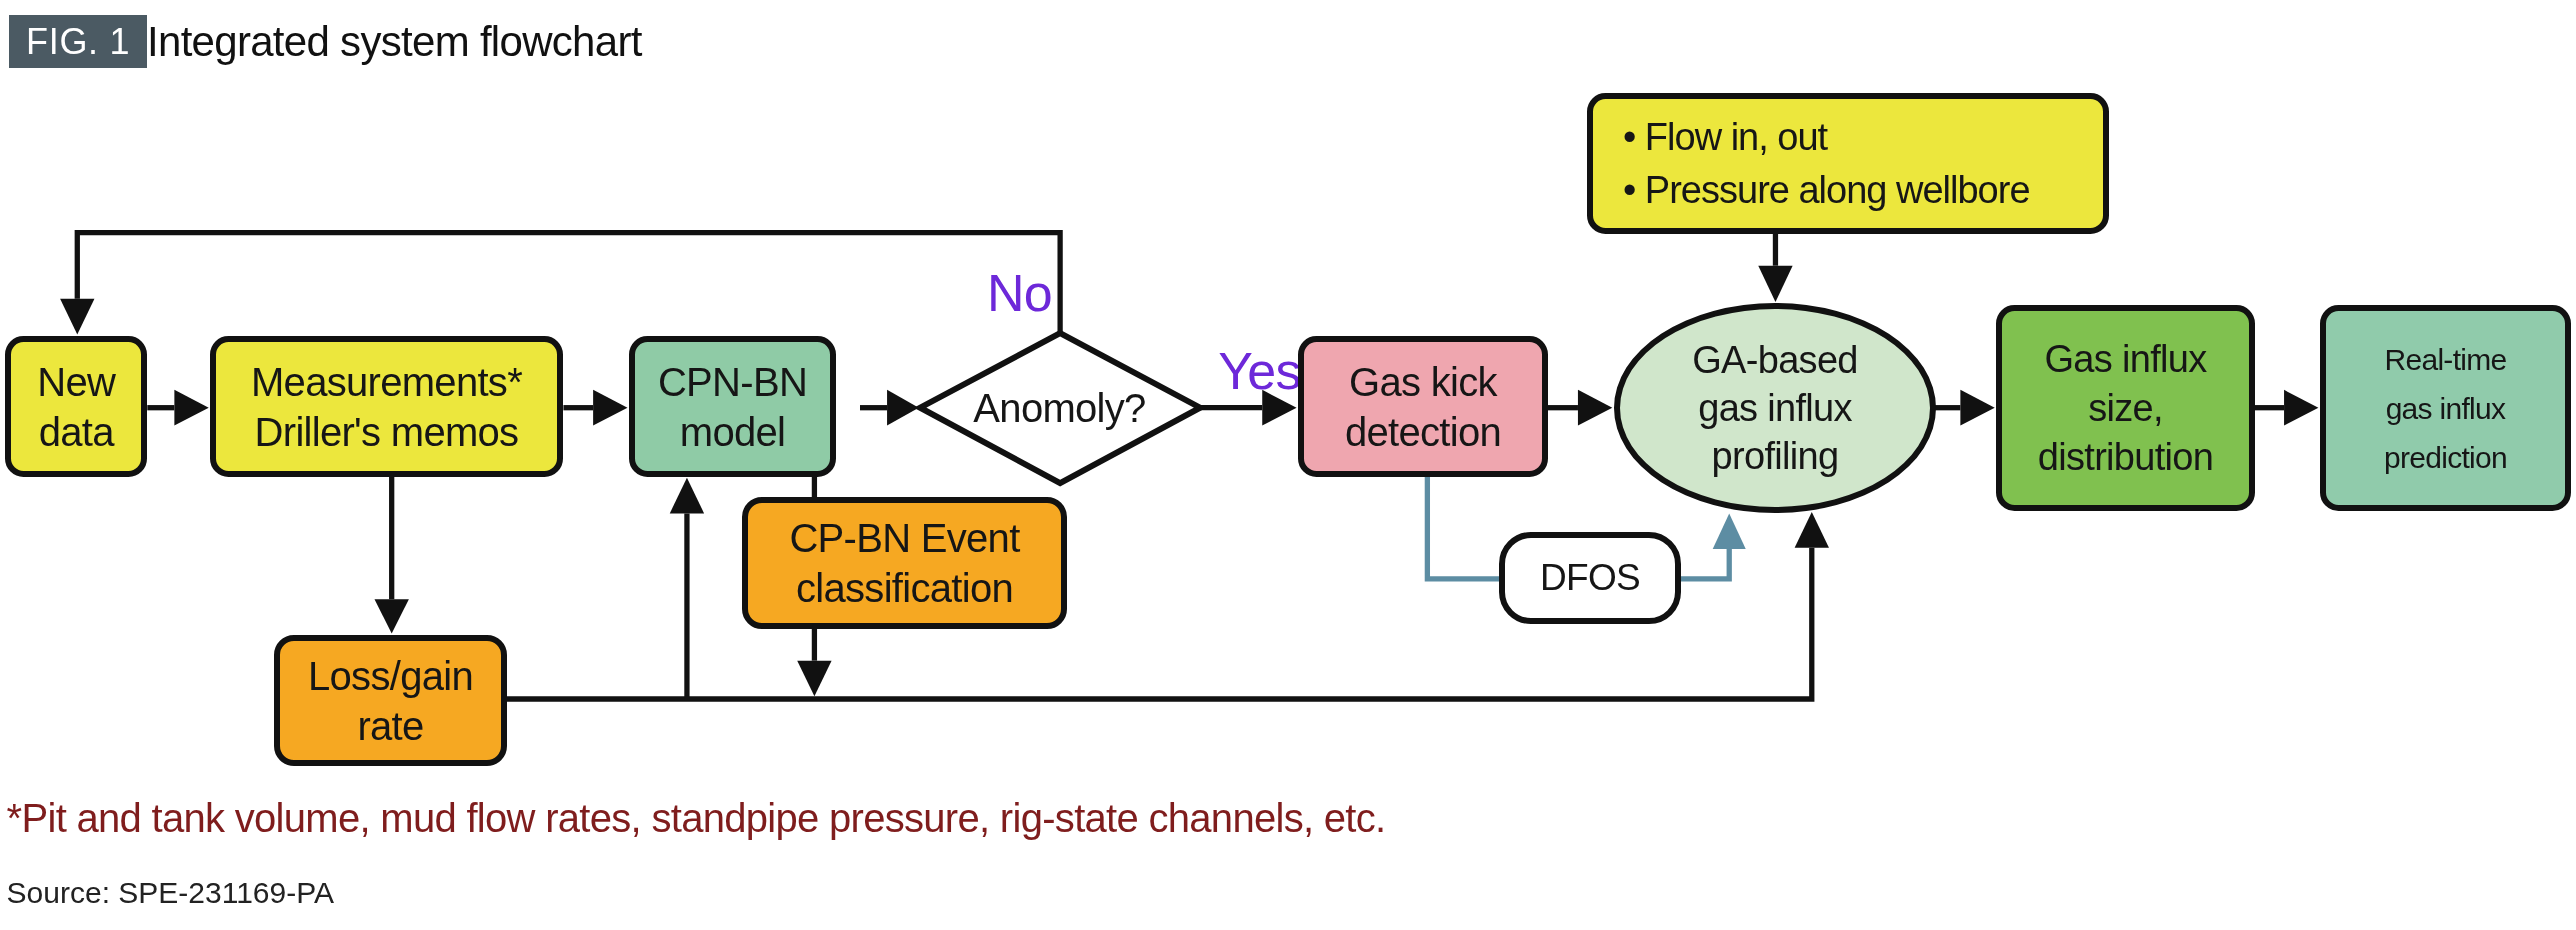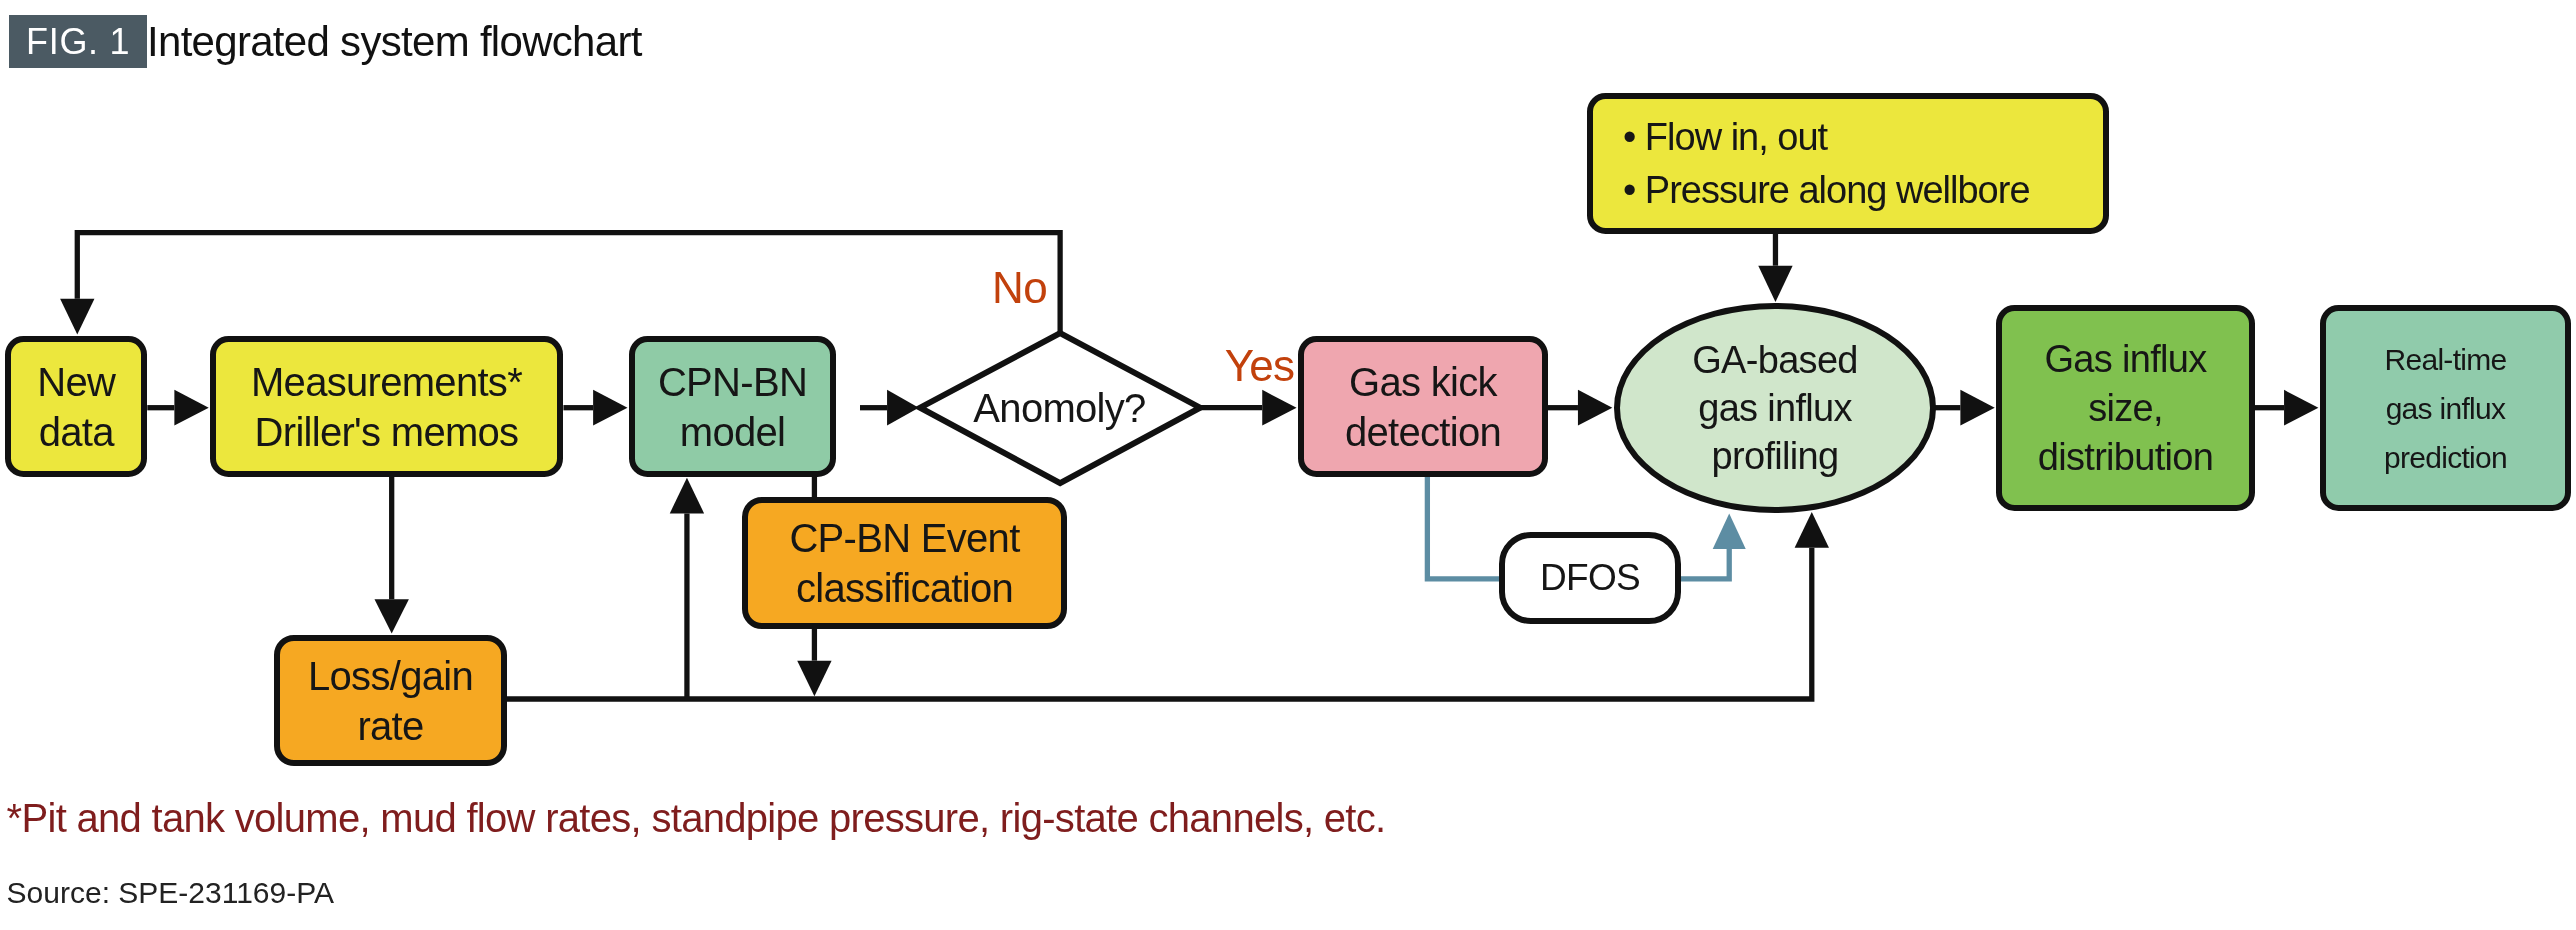--- a/index.html
+++ b/index.html
@@ -23,21 +23,21 @@
   .softgreen{background:#8fcba6;}
   .pink{background:#efa6af;}
   .lightgreen{background:#d0e6cb;}
   .green{background:#80c14f;}
   .seafoam{background:#90cbab;}
   .orange{background:#f6a822;}
   .white{background:#ffffff;}
   .ellipse{border-radius:50%;}
   .bullets{align-items:flex-start;justify-content:center;padding-left:30px;font-size:38px;line-height:53px;letter-spacing:-1px;}
   .free-label{
-    position:absolute;font-size:44px;letter-spacing:-0.7px;color:#c2410c;text-align:center;white-space:nowrap;
+    position:absolute;font-size:52px;letter-spacing:-0.7px;color:#6d28d9;text-align:center;white-space:nowrap;
   }
   .diamond-label{
     position:absolute;left:921px;top:380px;width:277px;height:57px;
     display:flex;align-items:center;justify-content:center;
     font-size:40px;letter-spacing:-0.7px;color:#161616;
   }
   #fig-badge{
     position:absolute;left:9px;top:14.5px;height:53px;padding:0 17px;
     background:#4b5a63;color:#ffffff;font-weight:normal;font-size:36px;line-height:53px;
     letter-spacing:0.7px;white-space:nowrap;

